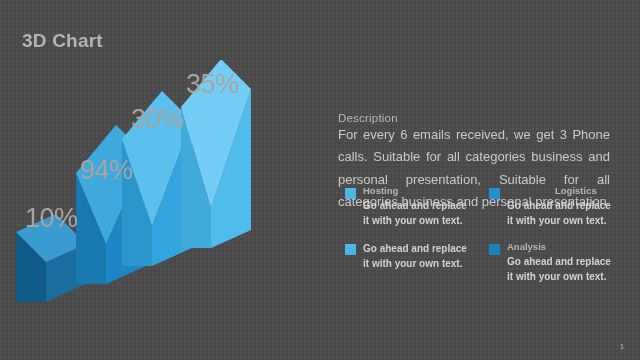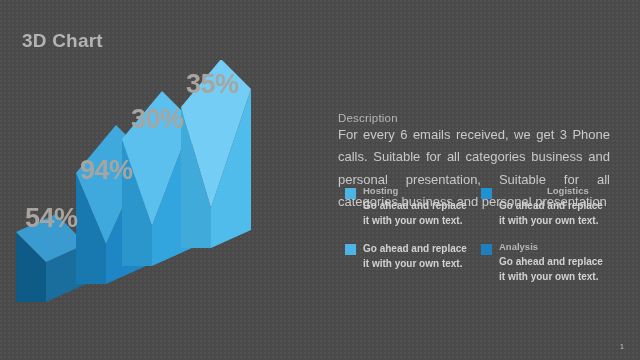--- a/index.html
+++ b/index.html
@@ -42,21 +42,21 @@
     left: 0;
     top: 60px;
     width: 300px;
     height: 260px;
   }
   #chart-svg { display: block; }
 
   .bar-value-label {
     position: absolute;
     font-size: 27px;
-    font-weight: bold;
+    font-weight: normal;
     color: #a8a5a0;
     white-space: nowrap;
     letter-spacing: -0.5px;
   }
 
   
   #right-panel {
     position: absolute;
     left: 338px;
     top: 112px;
@@ -78,21 +78,21 @@
 
   
   #legend-grid {
     position: absolute;
     left: 345px;
     top: 186px;
     width: 280px;
     display: grid;
     grid-template-columns: 132px 132px;
     grid-template-rows: 56px 56px;
-    column-gap: 4px;
+    column-gap: 12px;
   }
   .legend-item {
     display: flex;
     align-items: flex-start;
   }
   .legend-swatch {
     width: 11px;
     height: 11px;
     flex: 0 0 11px;
     margin-top: 2px;
@@ -151,21 +151,21 @@
         <polygon points="122,79 152,166 192,61 162,31" fill="#5cc0ee"></polygon>
       </g>
 
       <g>
         <polygon points="181,47 181,188 211,188 211,148" fill="#40aada"></polygon>
         <polygon points="211,148 211,188 251,170 251,29" fill="#4fbceb"></polygon>
         <polygon points="181,47 211,148 251,29 221,-1" fill="#74cdf4"></polygon>
       </g>
     </svg>
 
-    <div class="bar-value-label" style="left:25px; top:143px;">54%</div>
+    <div class="bar-value-label" style="left:25px; top:143px;">10%</div>
     <div class="bar-value-label" style="left:80px; top:95px;">94%</div>
     <div class="bar-value-label" style="left:131px; top:44px;">30%</div>
     <div class="bar-value-label" style="left:186px; top:9px;">35%</div>
   </div>
 
   <div id="right-panel">
     <div id="description-heading">Description</div>
     <div id="description-body">For every 6 emails received, we get 3 Phone calls. Suitable for all categories business and personal presentation, Suitable for all categories business and personal presentation</div>
   </div>
 

